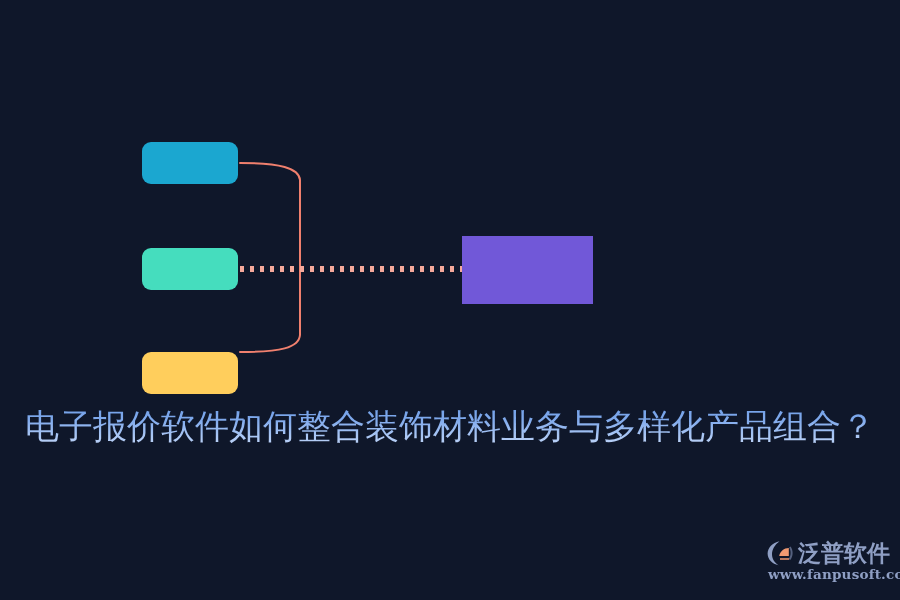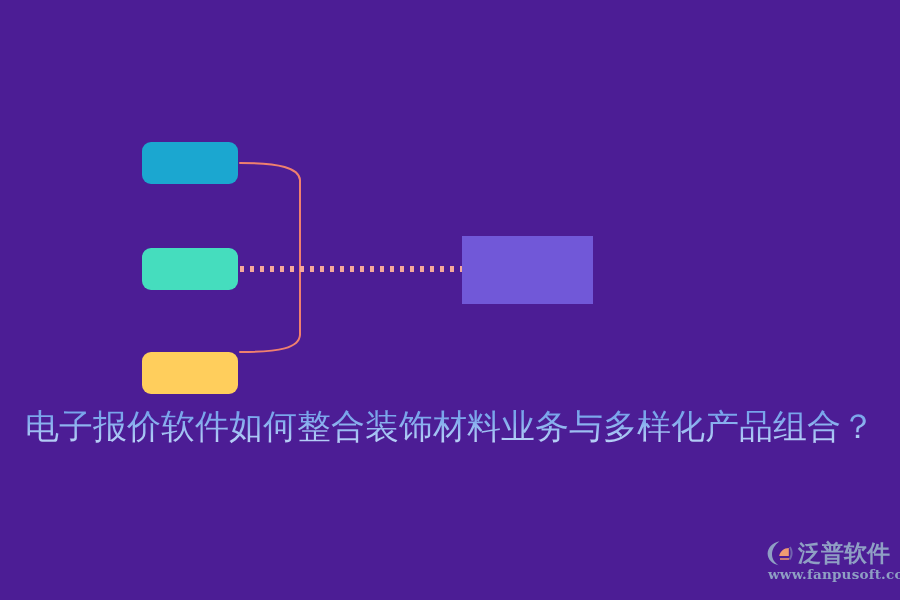--- a/index.html
+++ b/index.html
@@ -12,21 +12,21 @@
     height: 600px;
     background: #ffffff;
     font-family: "Liberation Sans", "DejaVu Sans", sans-serif;
     overflow: hidden;
   }
 
   #canvas {
     position: relative;
     width: 900px;
     height: 600px;
-    background: #4c1d95;
+    background: #0f172a;
   }
 
   
   #diagram {
     position: absolute;
     left: 0;
     top: 0;
     width: 900px;
     height: 400px;
   }

